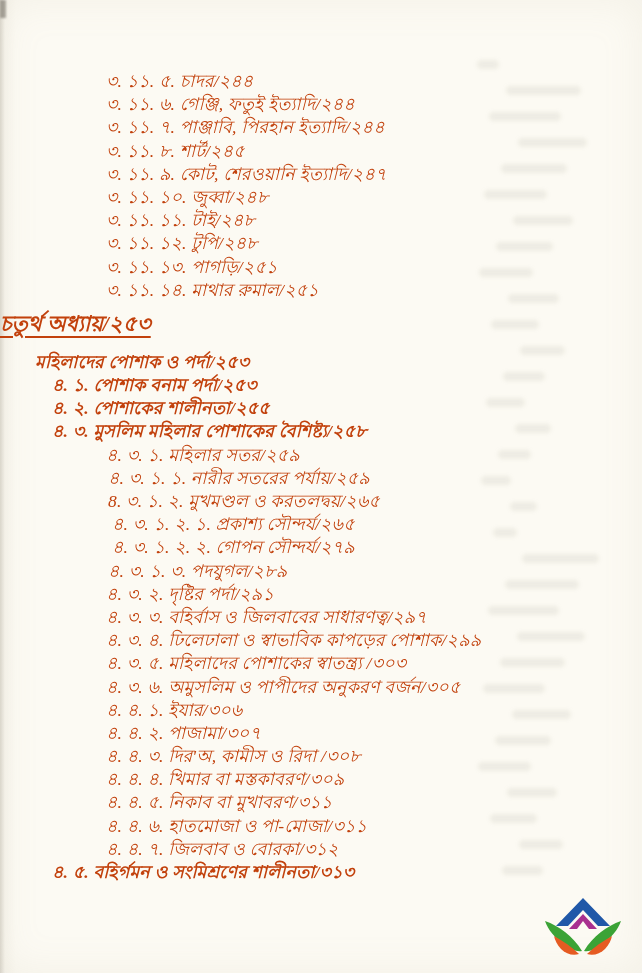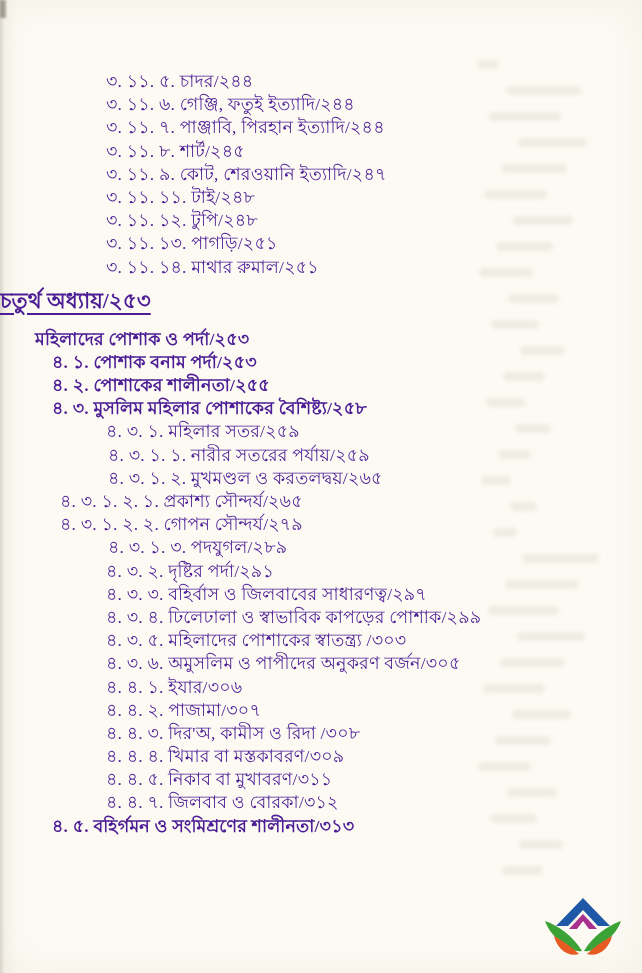--- a/index.html
+++ b/index.html
@@ -1,40 +1,41 @@
 <!DOCTYPE html>
 <html><head>
 <meta charset="utf-8">
 <style>
   html,body{margin:0;padding:0;background:#e9e7e0;}
   .page{
     position:relative;width:642px;height:973px;margin:0 auto;
     background:#fcfaf3;overflow:hidden;
     font-family:"Liberation Serif","DejaVu Serif",serif;
-    color:#4c1d95;
+    color:#c2410c;
     box-shadow:inset 0 0 40px rgba(180,170,145,.12);
+    font-style:italic;
   }
   .edge-shadow{
     position:absolute;left:0;top:0;bottom:0;width:16px;pointer-events:none;
     background:linear-gradient(90deg,rgba(95,85,65,.20),rgba(190,180,160,.08) 5px,rgba(0,0,0,0) 100%);
   }
   .corner-mark{
     position:absolute;left:0;top:0;width:6px;height:18px;
     background:rgba(60,55,45,.40);filter:blur(1px);
   }
   .toc{position:absolute;left:0;top:0;right:0;padding-top:70px;}
   .toc-row{
     font-size:17.5px;height:23.2px;line-height:23px;white-space:nowrap;
     letter-spacing:.2px;
   }
   .lv0{padding-left:35px}
   .lv1{padding-left:52px}
   .lv2{padding-left:106px}
   .lv3{padding-left:108px}
-  .lv4{padding-left:60px}
+  .lv4{padding-left:112px}
   .bold{font-weight:bold}
   .chapter-heading{
     height:36px;line-height:32px;margin:6px 0 7px;
     font-weight:bold;font-size:21.5px;
     text-decoration:underline;text-decoration-thickness:2px;text-underline-offset:5px;
   }
   .bleed{position:absolute;left:0;top:0;right:0;bottom:0;pointer-events:none;}
   .bleed-mark{
     position:absolute;height:9px;border-radius:5px;
     background:rgba(122,115,96,.10);filter:blur(2px);
@@ -83,45 +84,47 @@
       <div class="bleed-mark" style="top: 840px; left: 519px; width: 44px;"></div>
       <div class="bleed-mark" style="top: 866px; left: 502px; width: 41px;"></div>
     </div>
 
   <div class="toc">
       <div class="toc-row lv2">৩. ১১. ৫. চাদর/২৪৪</div>
       <div class="toc-row lv2">৩. ১১. ৬. গেঞ্জি, ফতুই ইত্যাদি/২৪৪</div>
       <div class="toc-row lv2">৩. ১১. ৭. পাঞ্জাবি, পিরহান ইত্যাদি/২৪৪</div>
       <div class="toc-row lv2">৩. ১১. ৮. শার্ট/২৪৫</div>
       <div class="toc-row lv2">৩. ১১. ৯. কোট, শেরওয়ানি ইত্যাদি/২৪৭</div>
+      <div class="toc-row lv2">৩. ১১. ১০. জুব্বা/২৪৮</div>
       <div class="toc-row lv2">৩. ১১. ১১. টাই/২৪৮</div>
       <div class="toc-row lv2">৩. ১১. ১২. টুপি/২৪৮</div>
       <div class="toc-row lv2">৩. ১১. ১৩. পাগড়ি/২৫১</div>
       <div class="toc-row lv2">৩. ১১. ১৪. মাথার রুমাল/২৫১</div>
       <div class="chapter-heading">চতুর্থ অধ্যায়/২৫৩</div>
       <div class="toc-row lv0 bold">মহিলাদের পোশাক ও পর্দা/২৫৩</div>
       <div class="toc-row lv1 bold">৪. ১. পোশাক বনাম পর্দা/২৫৩</div>
       <div class="toc-row lv1 bold">৪. ২. পোশাকের শালীনতা/২৫৫</div>
       <div class="toc-row lv1 bold">৪. ৩. মুসলিম মহিলার পোশাকের বৈশিষ্ট্য/২৫৮</div>
       <div class="toc-row lv2">৪. ৩. ১. মহিলার সতর/২৫৯</div>
       <div class="toc-row lv3">৪. ৩. ১. ১. নারীর সতরের পর্যায়/২৫৯</div>
-      <div class="toc-row lv3">৪. ৩. ১. ২. মুখমণ্ডল ও করতলদ্বয়/২৬৫</div>
+      <div class="toc-row lv3">8. ৩. ১. ২. মুখমণ্ডল ও করতলদ্বয়/২৬৫</div>
       <div class="toc-row lv4">৪. ৩. ১. ২. ১. প্রকাশ্য সৌন্দর্য/২৬৫</div>
       <div class="toc-row lv4">৪. ৩. ১. ২. ২. গোপন সৌন্দর্য/২৭৯</div>
       <div class="toc-row lv3">৪. ৩. ১. ৩. পদযুগল/২৮৯</div>
       <div class="toc-row lv2">৪. ৩. ২. দৃষ্টির পর্দা/২৯১</div>
       <div class="toc-row lv2">৪. ৩. ৩. বহির্বাস ও জিলবাবের সাধারণত্ব/২৯৭</div>
       <div class="toc-row lv2">৪. ৩. ৪. ঢিলেঢালা ও স্বাভাবিক কাপড়ের পোশাক/২৯৯</div>
       <div class="toc-row lv2">৪. ৩. ৫. মহিলাদের পোশাকের স্বাতন্ত্র্য /৩০৩</div>
       <div class="toc-row lv2">৪. ৩. ৬. অমুসলিম ও পাপীদের অনুকরণ বর্জন/৩০৫</div>
       <div class="toc-row lv2">৪. ৪. ১. ইযার/৩০৬</div>
       <div class="toc-row lv2">৪. ৪. ২. পাজামা/৩০৭</div>
       <div class="toc-row lv2">৪. ৪. ৩. দির'অ, কামীস ও রিদা /৩০৮</div>
       <div class="toc-row lv2">৪. ৪. ৪. খিমার বা মস্তকাবরণ/৩০৯</div>
       <div class="toc-row lv2">৪. ৪. ৫. নিকাব বা মুখাবরণ/৩১১</div>
+      <div class="toc-row lv2">৪. ৪. ৬. হাতমোজা ও পা-মোজা/৩১১</div>
       <div class="toc-row lv2">৪. ৪. ৭. জিলবাব ও বোরকা/৩১২</div>
       <div class="toc-row lv1 bold">৪. ৫. বহির্গমন ও সংমিশ্রণের শালীনতা/৩১৩</div>
     </div>
 
   <div class="logo">
     <svg width="80" height="64" viewBox="0 0 80 64" xmlns="http://www.w3.org/2000/svg">
       <path d="M40 5 L67 33 L55 33 L40 17 L25 33 L13 33 Z" fill="#2058a8"></path>
       <path d="M40 21 L54 36 L46 36 L40 28 L34 36 L26 36 Z" fill="#a8308f"></path>
       <path d="M2 28 C16 33 30 43 39 58 C34 59 28 57 22 52 C12 45 5 37 2 28 Z" fill="#3ba336"></path>
       <path d="M78 28 C64 33 50 43 41 58 C46 59 52 57 58 52 C68 45 75 37 78 28 Z" fill="#3ba336"></path>

